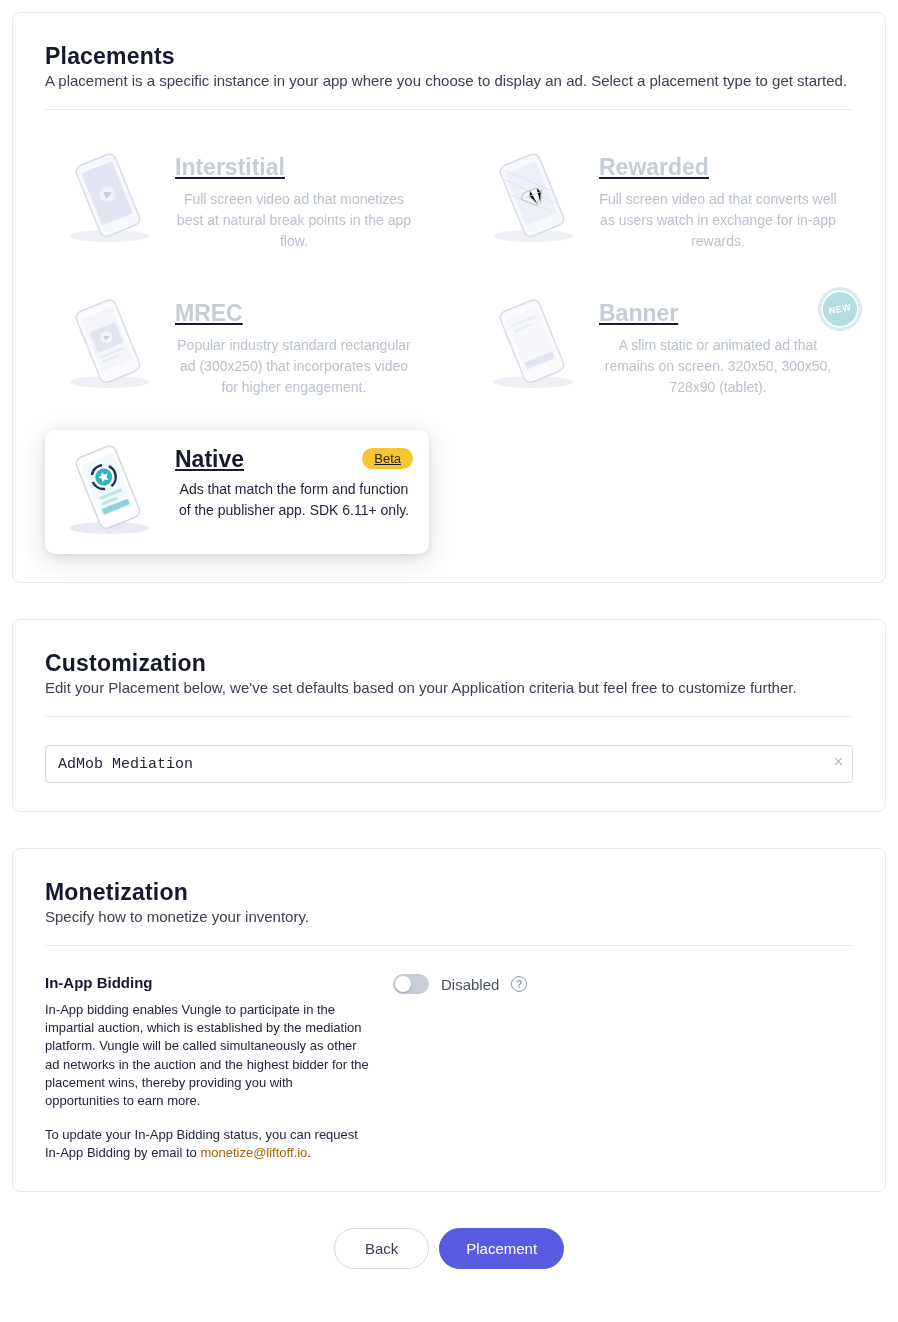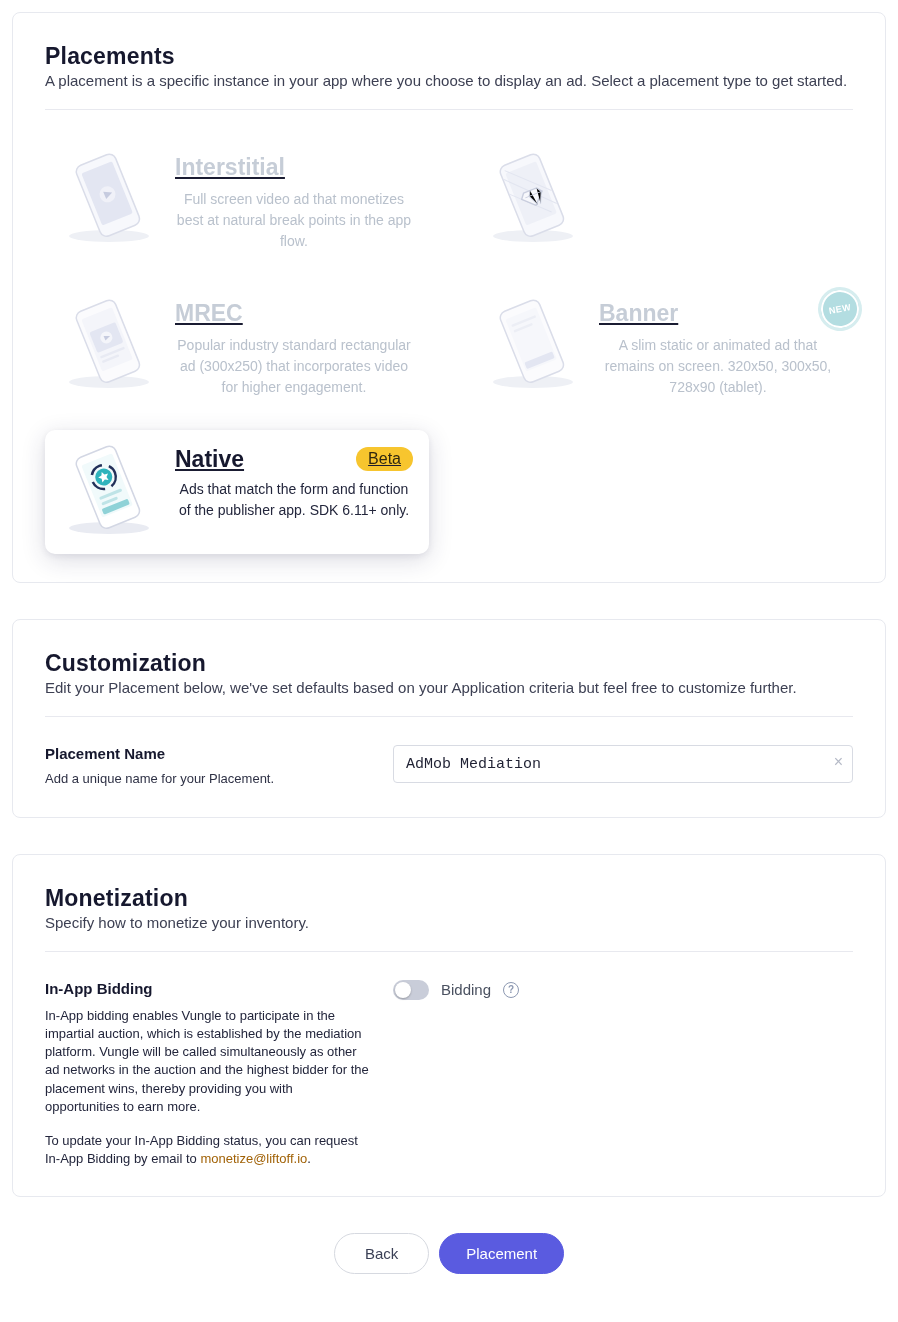--- a/index.html
+++ b/index.html
@@ -74,21 +74,21 @@
     background: #ffffff;
     box-shadow: 0 6px 24px rgba(35, 40, 80, 0.16), 0 2px 6px rgba(35,40,80,0.08);
   }
   .option.selected .opt-title { color: #16182e; margin-bottom: 6px; }
   .option.selected .opt-desc { color: #23263c; }
 
   .beta-badge {
     margin-left: auto;
     background: #f7c52e;
     color: #30280f;
-    font-size: 16px;
+    font-size: 13px;
     font-weight: 400;
     border-radius: 12px;
     padding: 4px 12px;
     line-height: 1;
     align-self: center;
     margin-bottom: 6px;
   }
   .new-seal {
     position: absolute;
     top: 6px;
@@ -263,20 +263,26 @@
             <ellipse cx="50" cy="84" rx="40" ry="6" fill="#eef0f5"></ellipse>
             <g transform="rotate(-22 50 46)">
               <rect x="29" y="5" width="42" height="76" rx="7" fill="#f7f8fc" stroke="#dadde9" stroke-width="1.5"></rect>
               <rect x="33.5" y="13" width="33" height="56" rx="2" fill="#eef0f7"></rect>
               <path d="M30 18 L70 60 M34 10 L70 46 M30 34 L62 66" stroke="#e2e5f0" stroke-width="1"></path>
               <path d="M43 38 h14 l4 5 -11 11 -11 -11 z" fill="#f7f8fc" stroke="#c9cede" stroke-width="1.4"></path>
               <path d="M43 43 h18 M50 38 l-3 5 5 11 M57 38 l3 5 -5 11" stroke="#c9cede" stroke-width="1"></path>
             </g>
           </svg>
         </div>
+        <div class="opt-body">
+          <div class="opt-title-row">
+            <h2 class="opt-title">Rewarded</h2>
+          </div>
+          <p class="opt-desc">Full screen video ad that converts well as users watch in exchange for in-app rewards.</p>
+        </div>
       </div>
 
       <div class="option">
         <div class="icon-wrap">
           <svg width="100" height="92" viewBox="0 0 100 92">
             <ellipse cx="50" cy="84" rx="40" ry="6" fill="#eef0f5"></ellipse>
             <g transform="rotate(-22 50 46)">
               <rect x="29" y="5" width="42" height="76" rx="7" fill="#fbfbfd" stroke="#dadde9" stroke-width="1.5"></rect>
               <rect x="33.5" y="13" width="33" height="56" rx="2" fill="#f4f5fa"></rect>
               <rect x="36" y="28" width="28" height="22" rx="2" fill="#e3e6f2"></rect>
@@ -344,24 +350,20 @@
 
     </div>
   </section>
 
   <section class="card">
     <h1 class="card-title">Customization</h1>
     <p class="card-subtitle">Edit your Placement below, we've set defaults based on your Application criteria but feel free to customize further.</p>
     <hr class="divider">
 
     <div class="form-row">
-      <div class="form-left">
-        <p class="field-label">Placement Name</p>
-        <p class="field-help">Add a unique name for your Placement.</p>
-      </div>
       <div class="form-right">
         <input type="text" class="text-input" value="AdMob Mediation" style="">
         <span class="clear-x">×</span>
       </div>
     </div>
   </section>
 
   <section class="card">
     <h1 class="card-title">Monetization</h1>
     <p class="card-subtitle">Specify how to monetize your inventory.</p>
@@ -374,21 +376,21 @@
         <p class="bidding-note">
           <span>To update your In-App Bidding status, you can request In-App Bidding by email to</span>
           <a href="#" class="email-link">monetize@liftoff.io</a><span>.</span>
         </p>
       </div>
       <div class="form-right">
         <div class="toggle-row">
           <div class="toggle">
             <div class="knob"></div>
           </div>
-          <span class="toggle-status">Bidding</span>
+          <span class="toggle-status">Disabled</span>
           <span class="help-icon">?</span>
         </div>
       </div>
     </div>
   </section>
 
   <div class="footer-actions">
     <button class="btn btn-back">Back</button>
     <button class="btn btn-continue">Placement</button>
   </div>

